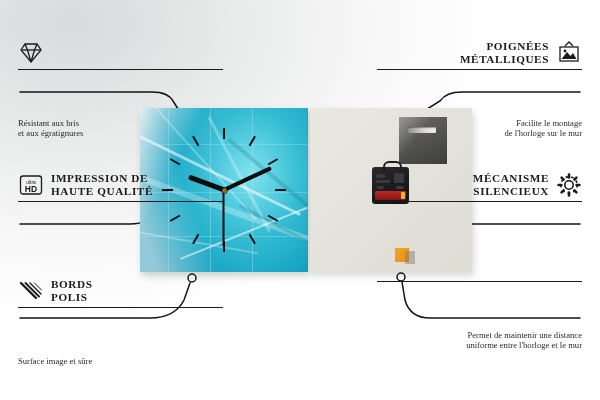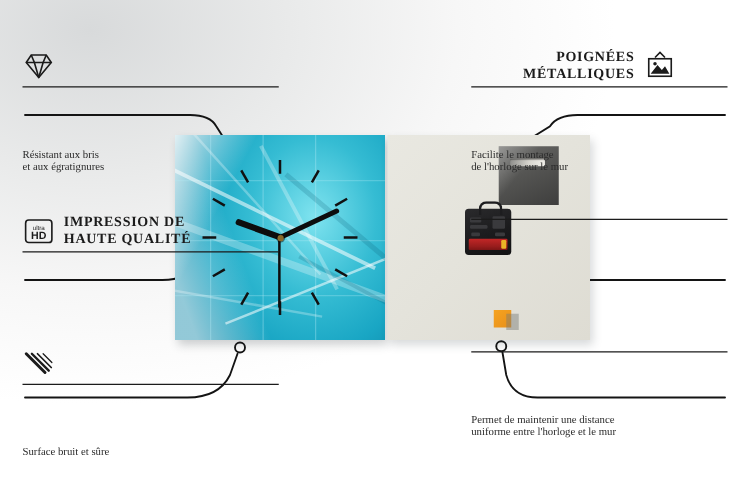--- a/index.html
+++ b/index.html
@@ -15,35 +15,35 @@
       linear-gradient(160deg,#eceded 0%,#fbfbfb 45%,#ffffff 100%);
   }
 
   
   #wires{position:absolute;left:0;top:0;width:600px;height:400px;}
 
   
   .feat{position:absolute;width:205px;}
   .feat .head{display:flex;align-items:center;gap:7px;}
   .feat.left .head{justify-content:flex-start;}
-  .feat.right .head{justify-content:center;}
+  .feat.right .head{justify-content:flex-end;}
   .feat .ttl{
     font-family:"Liberation Serif", serif;
     font-weight:bold;font-size:11.2px;line-height:12.6px;
     letter-spacing:.6px;color:#1b1b1b;text-transform:uppercase;
   }
   .feat.left .ttl{text-align:left;}
   .feat.right .ttl{text-align:right;}
   .feat .rule{height:0;border-top:1px solid #1b1b1b;margin:3px 0 3px 0;}
   .feat .sub{
     font-family:"Liberation Serif", serif;
     font-size:8.6px;line-height:10.3px;color:#2a2a2a;margin-top:48px;
   }
   .feat.left .sub{text-align:left;}
-  .feat.right .sub{text-align:left;}
+  .feat.right .sub{text-align:right;}
 
   .ico{width:26px;height:26px;flex:0 0 26px;position:relative;}
   .ico svg{display:block;width:26px;height:26px;}
 
   
   #f-verre   {left:18px;  top:40px;}
   #f-impr    {left:18px;  top:172px;}
   #f-bords   {left:18px;  top:278px;}
   #f-poig    {left:377px; top:40px;}
   #f-meca    {left:377px; top:172px;}
@@ -240,23 +240,24 @@
       <span class="ico">
         <svg viewBox="0 0 26 26">
             <g stroke="#1b1b1b" stroke-linecap="round" fill="none">
           <path d="M3 5 L18 20" stroke-width="2.4"></path>
           <path d="M7.5 5 L21 18.5" stroke-width="1.9"></path>
           <path d="M12 5 L23 16" stroke-width="1.4"></path>
           <path d="M16.5 5 L23.5 12" stroke-width="1"></path>
         </g>
           </svg>
       </span>
-    </div>
-    <div class="rule"></div>
-    <div class="sub">Surface bruit et sûre</div>
+      <span class="ttl">BORDS<br>POLIS</span>
+    </div>
+    <div class="rule"></div>
+    <div class="sub">Surface image et sûre</div>
   </div>
 
   <div class="feat right" id="f-poig">
     <div class="head">
       <span class="ttl">POIGNÉES<br>MÉTALLIQUES</span>
       <span class="ico">
         <svg viewBox="0 0 26 26">
             <g fill="none" stroke="#1b1b1b" stroke-width="1.3">
           <path d="M9 6 L13 2 L17 6"></path>
           <rect x="4" y="7" width="18" height="14"></rect>
@@ -264,20 +265,33 @@
           <circle cx="9" cy="11" r="1.4" fill="#1b1b1b" stroke="none"></circle>
         </g>
           </svg>
       </span>
     </div>
     <div class="rule"></div>
     <div class="sub">Facilite le montage<br>de l'horloge sur le mur</div>
   </div>
 
   <div class="feat right" id="f-meca">
+    <div class="head">
+      <span class="ttl">MÉCANISME<br>SILENCIEUX</span>
+      <span class="ico">
+        <svg viewBox="0 0 26 26">
+            <g fill="none" stroke="#1b1b1b" stroke-width="1.6">
+          <circle cx="13" cy="13" r="4.2"></circle>
+          <path d="M13 2.6 L13 5.4 M13 20.6 L13 23.4 M2.6 13 L5.4 13 M20.6 13 L23.4 13
+                   M5.6 5.6 L7.6 7.6 M18.4 18.4 L20.4 20.4 M18.4 7.6 L20.4 5.6 M5.6 20.4 L7.6 18.4" stroke-linecap="round" stroke-width="2.6"></path>
+          <circle cx="13" cy="13" r="8.2" stroke-dasharray="2.6 3.2"></circle>
+        </g>
+          </svg>
+      </span>
+    </div>
     <div class="rule"></div>
   </div>
 
   <div class="feat right" id="f-entr">
     <div class="rule"></div>
     <div class="sub">Permet de maintenir une distance<br>uniforme entre l'horloge et le mur</div>
   </div>
 
 </div>
 

